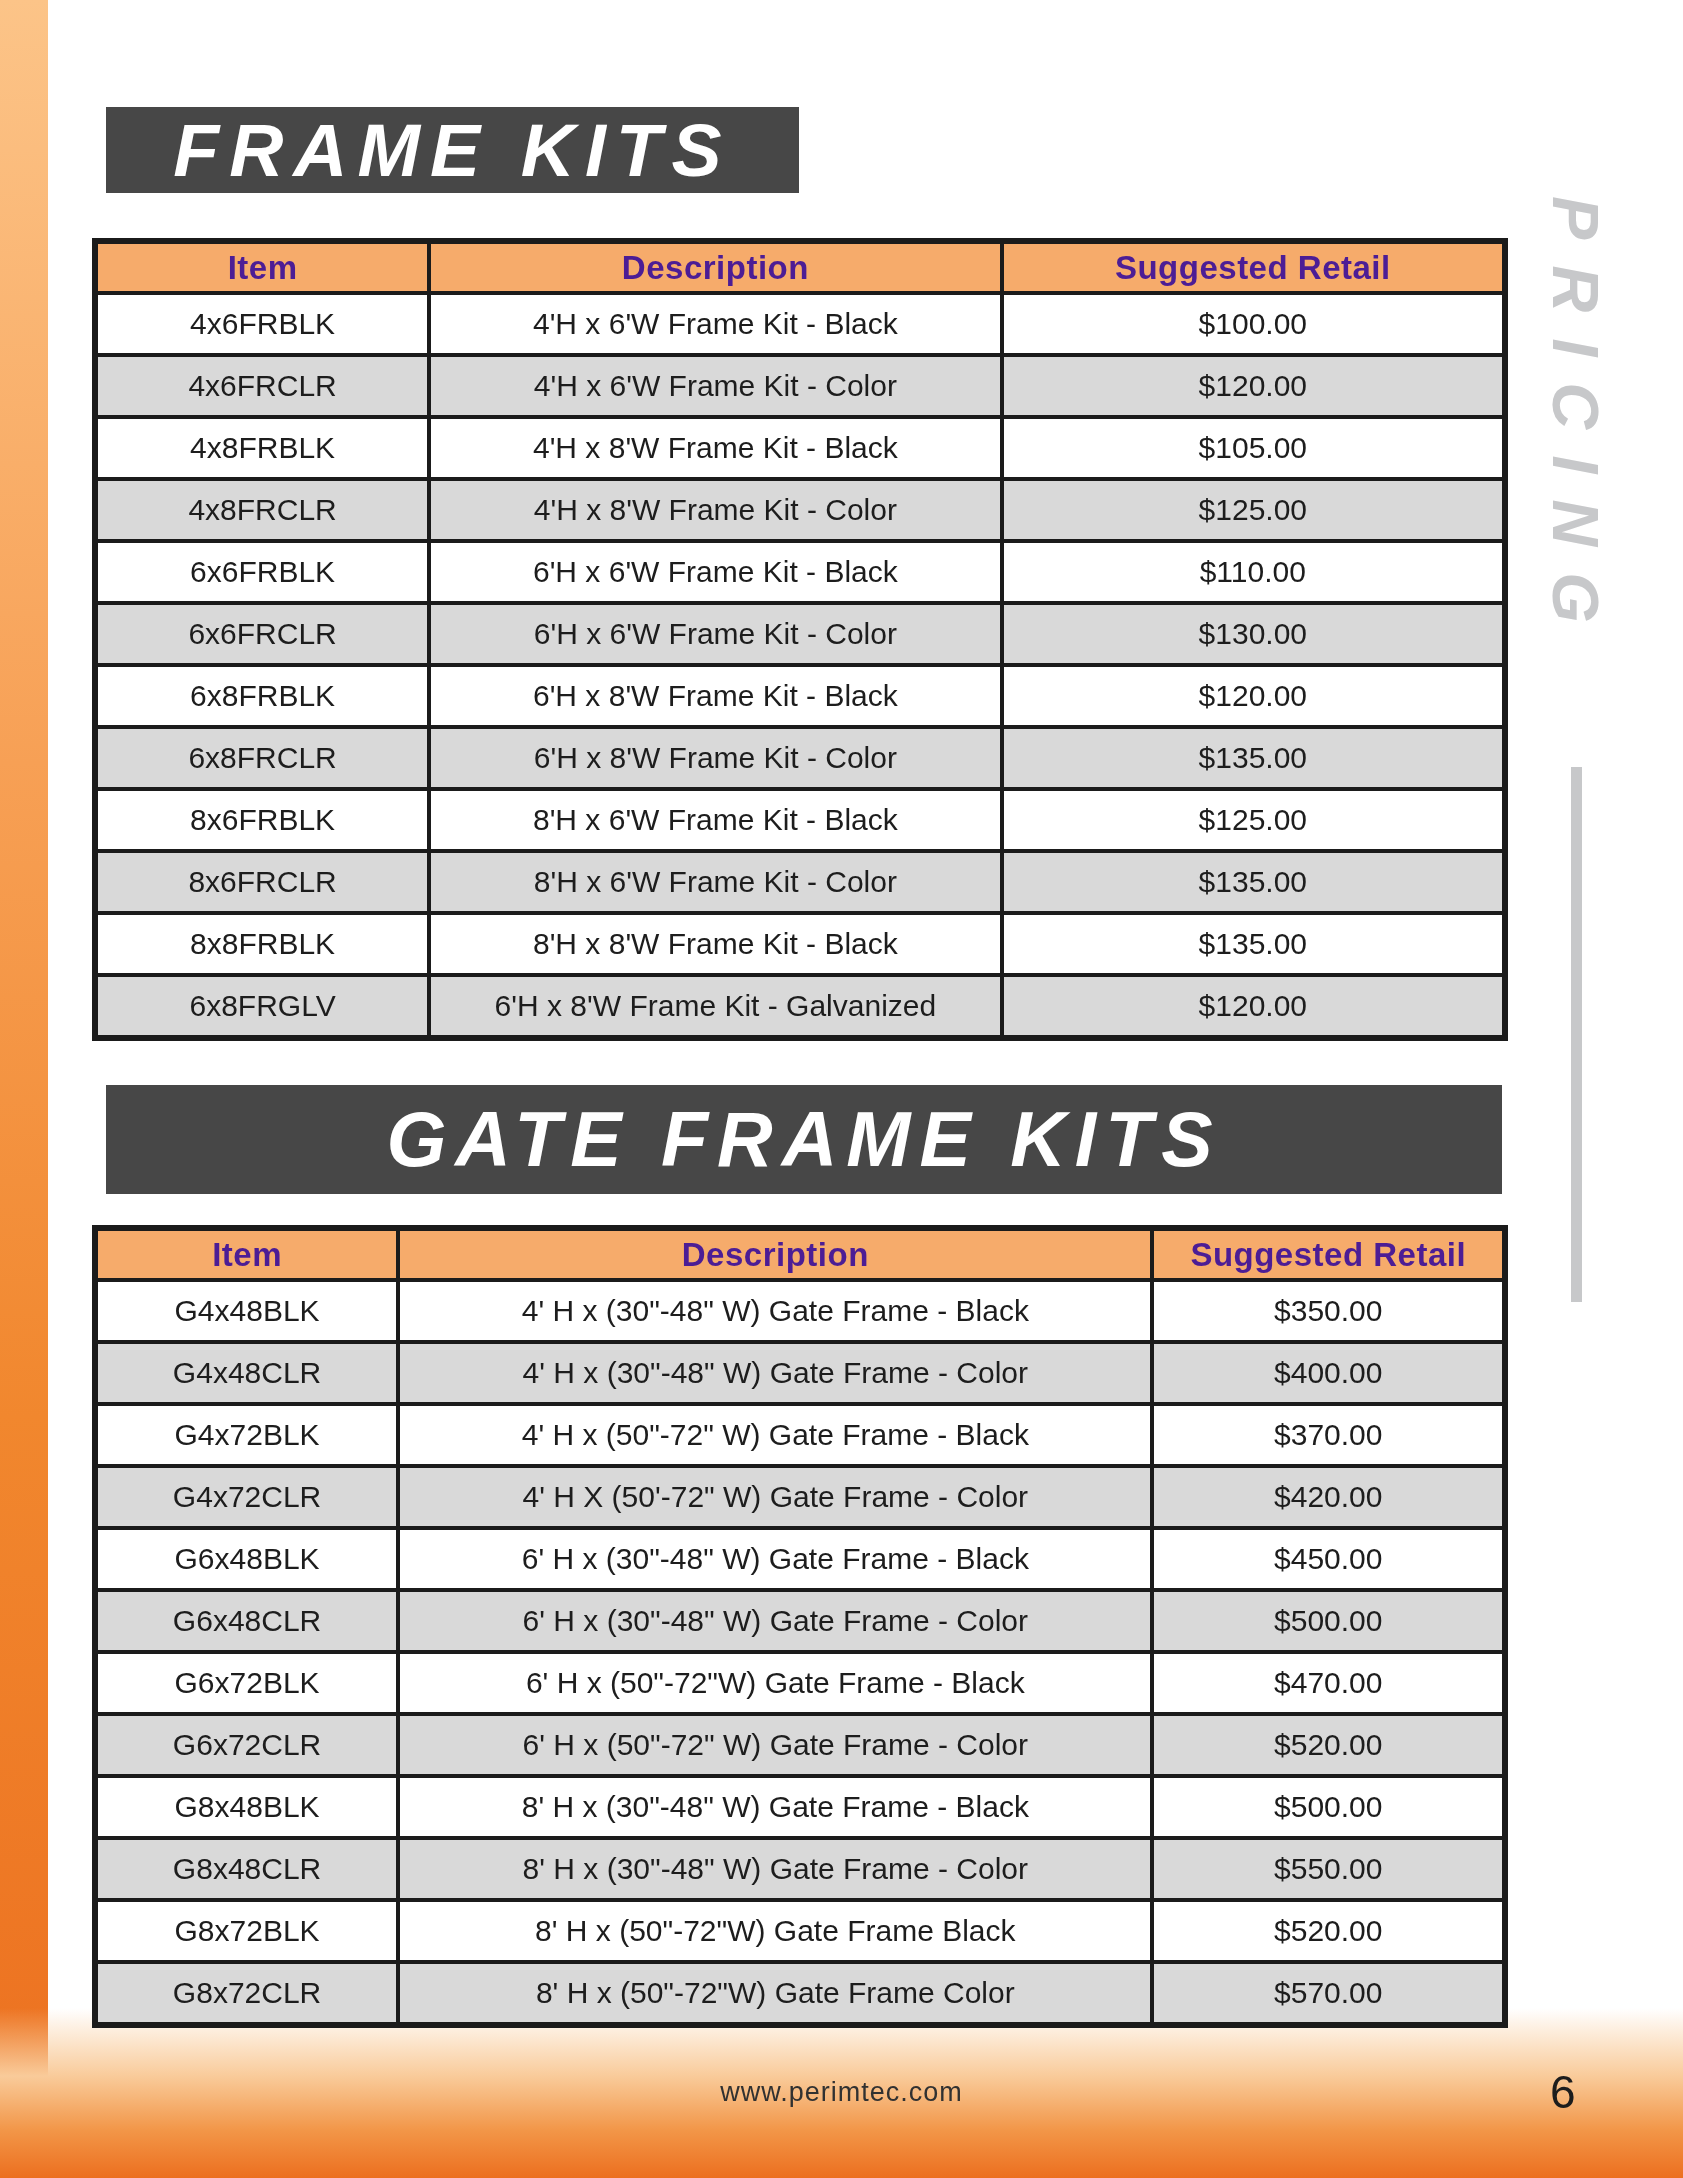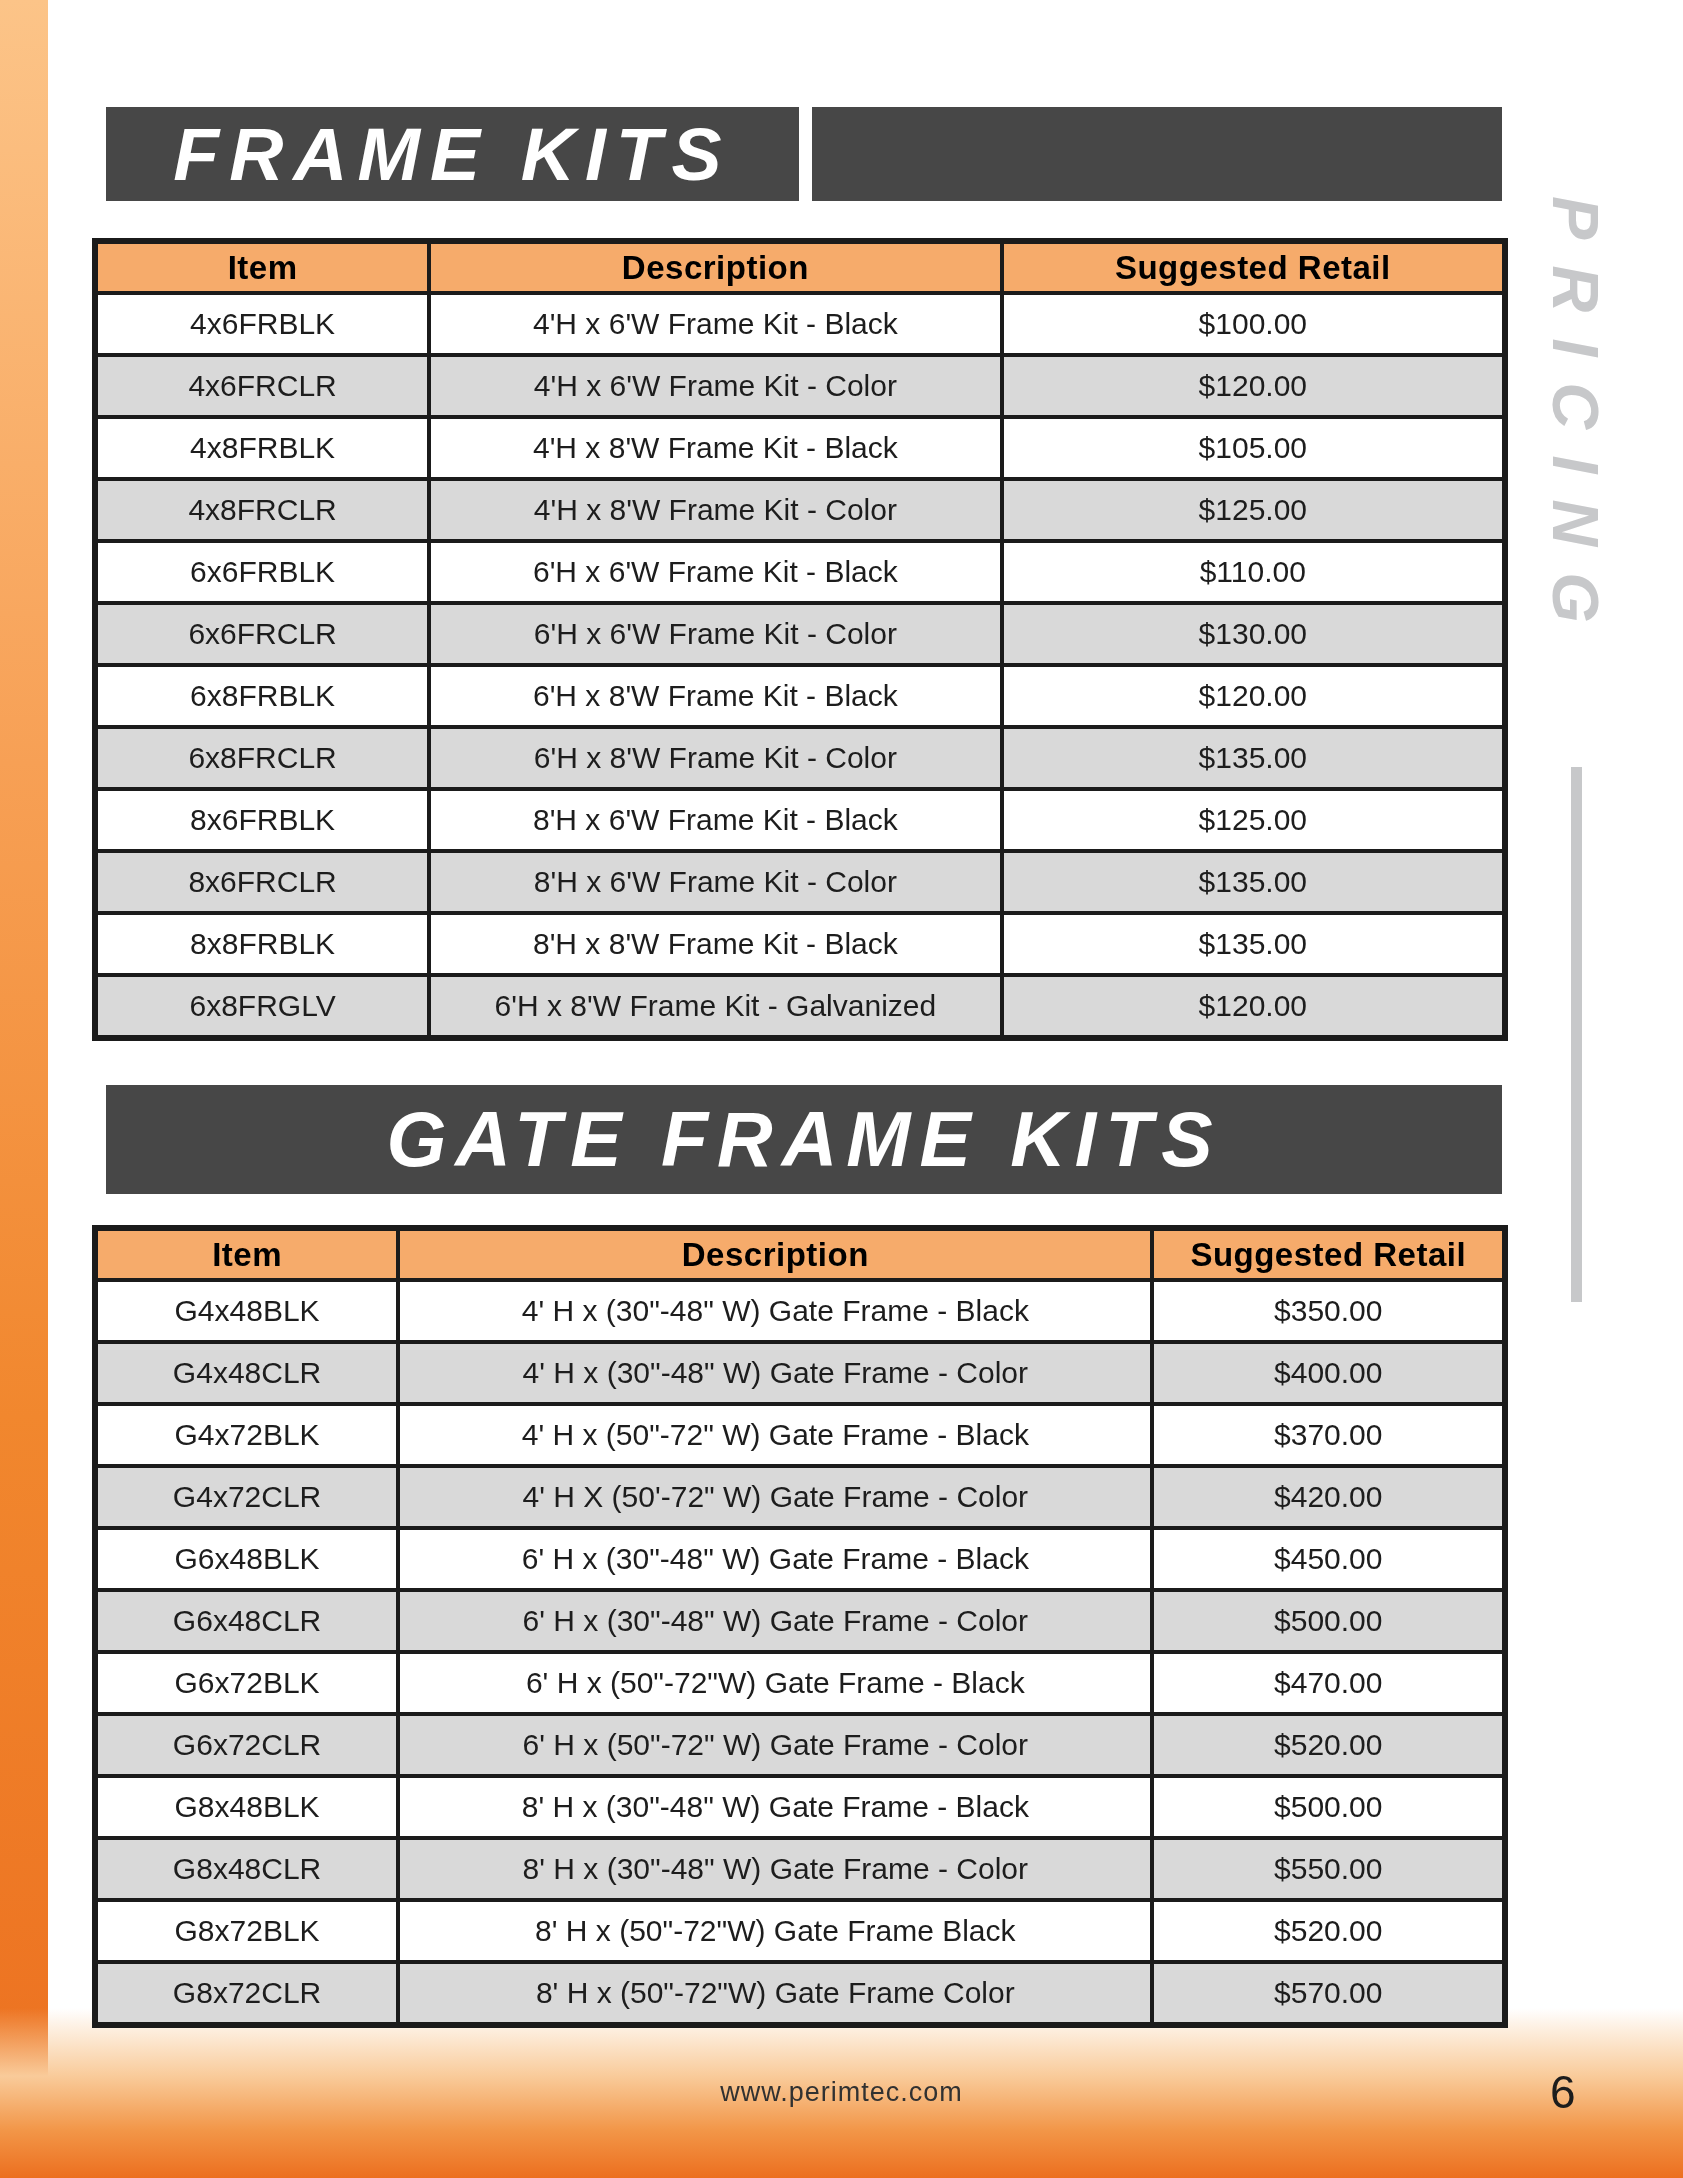--- a/index.html
+++ b/index.html
@@ -11,21 +11,21 @@
   .left-strip{
     position:absolute;left:0;top:0;width:48px;height:2178px;
     background:linear-gradient(180deg,#fcc488 0%,#f7a055 35%,#f1872e 65%,#ec6f1f 100%);
   }
   .bottom-band{
     position:absolute;left:0;top:2008px;width:1683px;height:170px;
     background:linear-gradient(180deg,rgba(247,148,30,0) 0%,#f9cb9a 40%,#f29648 72%,#ec6f1f 100%);
   }
   
   .title-bar{position:absolute;left:106px;width:1396px;display:flex;}
-  #bar1{top:107px;height:94px;}
+  #bar1{top:107px;height:94px;flex-direction:column;}
   #bar2{top:1085px;height:109px;background:var(--dark-bar,#474747);align-items:center;justify-content:center;}
   .bar-main{width:693px;height:100%;background:var(--dark-bar,#474747);display:flex;align-items:center;justify-content:center;}
   .bar-gap{width:13px;height:100%;background:#ffffff;}
   .bar-rest{flex:1;height:100%;background:var(--dark-bar,#474747);}
   .bar-title{
     color:#ffffff;font-weight:bold;font-style:italic;
     font-size:75px;letter-spacing:10px;white-space:nowrap;
   }
   #bar2 .bar-title{font-size:77px;letter-spacing:9px;}
   
@@ -34,21 +34,21 @@
     border-collapse:collapse;table-layout:fixed;
     border:6px solid #1b1b1b;
   }
   #table1{top:238px;}
   #table2{top:1225px;}
   .price-table th,.price-table td{
     border:4px solid #1b1b1b;text-align:center;vertical-align:middle;
     padding:0;overflow:hidden;white-space:nowrap;
   }
   .price-table th{
-    background:var(--accent,#f6ab6b);color:#000000;
+    background:var(--accent,#f6ab6b);color:#4c1d95;
     font-weight:bold;font-size:33px;height:47px;letter-spacing:0.5px;
   }
   .price-table td{font-size:30px;color:#1d1d1d;height:58px;background:#ffffff;}
   .price-table tbody tr:nth-child(even) td{background:var(--row-alt,#d9d9d9);}
   #table1 col.c1{width:23.7%;} #table1 col.c2{width:40.6%;} #table1 col.c3{width:35.7%;}
   #table2 col.c1{width:21.5%;} #table2 col.c2{width:53.5%;} #table2 col.c3{width:25%;}
   
   .pricing-label{
     position:absolute;left:1538px;top:196px;
     writing-mode:vertical-rl;

